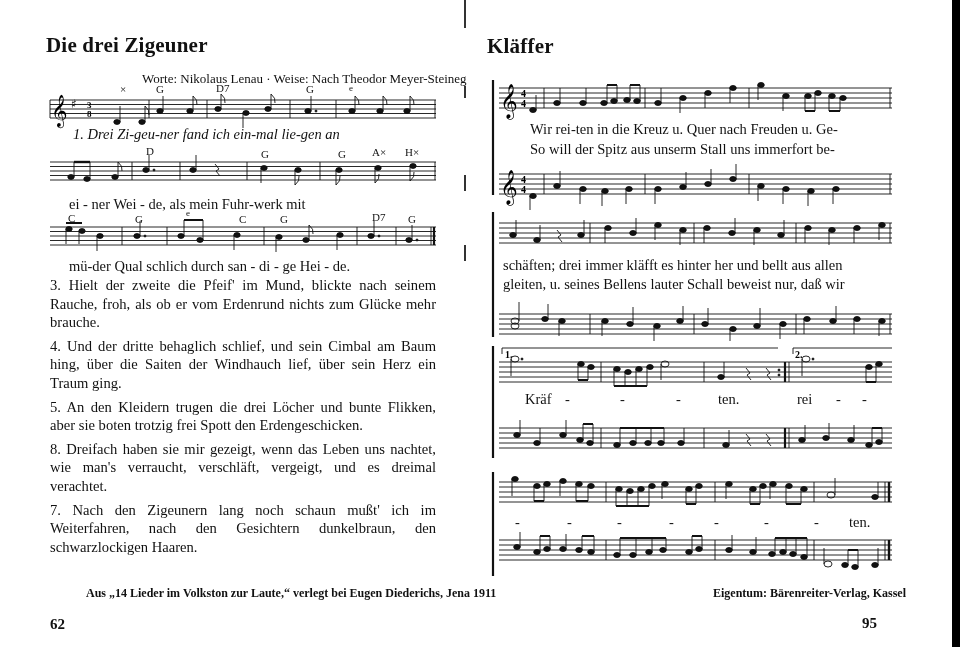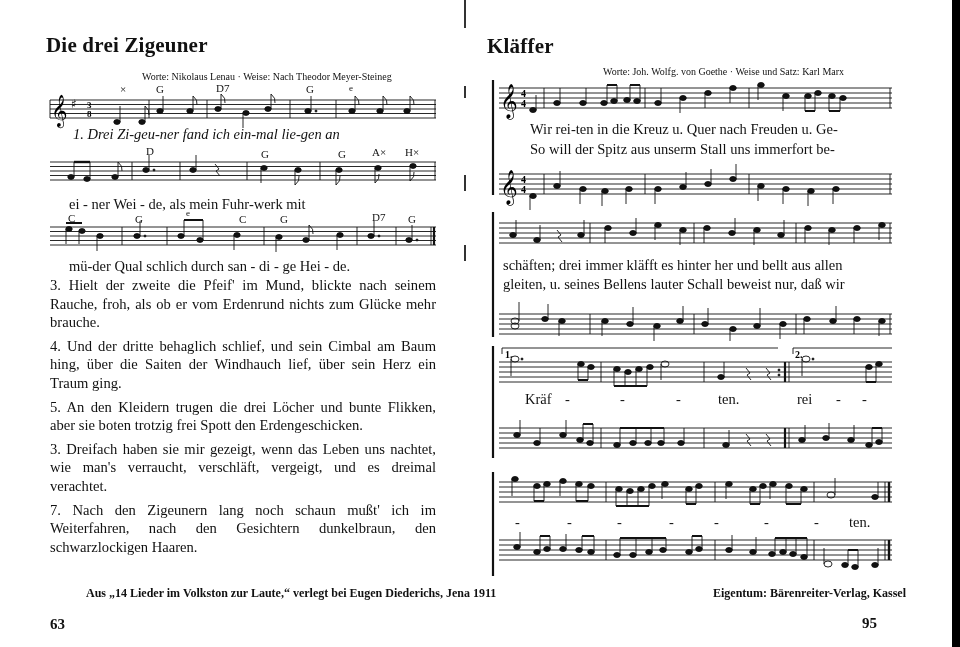--- a/index.html
+++ b/index.html
@@ -4,21 +4,21 @@
 <style>
   html,body{margin:0;padding:0;background:#fff;}
   body{width:960px;height:647px;position:relative;overflow:hidden;font-family:"Liberation Serif","DejaVu Serif",serif;color:#111;}
   .page{position:absolute;top:0;height:647px;}
   #page-left{left:16px;width:462px;}
   #page-right{left:466px;width:486px;}
   .spine{position:absolute;left:464px;top:0;width:2px;height:647px;}
   .spine i{position:absolute;left:0;width:2px;background:#333;display:block;}
   .edge{position:absolute;left:952px;top:0;width:8px;height:647px;background:#000;}
   .title{position:absolute;font-size:21px;font-weight:bold;letter-spacing:0.2px;}
-  .credit{position:absolute;font-size:10px;white-space:nowrap;}
+  .credit{position:absolute;font-size:13px;white-space:nowrap;}
   .lyric{position:absolute;font-size:14.5px;white-space:nowrap;}
   .chord{position:absolute;font-size:11px;white-space:nowrap;}
   svg.staff{position:absolute;overflow:visible;}
   .verse{position:absolute;left:34px;width:386px;font-size:14.6px;line-height:18.6px;text-align:justify;}
   .verse p{margin:0 0 5px 0;}
   .footnote{position:absolute;font-size:12px;font-weight:bold;white-space:nowrap;}
   .pagenum{position:absolute;font-size:15px;font-weight:bold;}
 </style>
 </head>
 <body>
@@ -196,38 +196,37 @@
           <circle cx="367" cy="17" r="1"></circle>
       </g>
     </svg>
     <div class="lyric" style="left:53px;top:258px;">mü-der Qual      schlich durch  san  -  di - ge   Hei  -  de.</div>
   </div>
 
   <div class="verse" style="top:276px;">
     <p>3. Hielt der zweite die Pfeif' im Mund, blickte nach seinem Rauche, froh, als ob er vom Erdenrund nichts zum Glücke mehr brauche.</p>
     <p>4. Und der dritte behaglich schlief, und sein Cimbal am Baum hing, über die Saiten der Windhauch lief, über sein Herz ein Traum ging.</p>
     <p>5. An den Kleidern trugen die drei Löcher und bunte Flikken, aber sie boten trotzig frei Spott den Erdengeschicken.</p>
-    <p>3. Dreifach haben sie mir gezeigt, wenn das Leben uns nachtet, wie man's verraucht, verschläft, vergeigt, und es dreimal verachtet.</p>
+    <p>8. Dreifach haben sie mir gezeigt, wenn das Leben uns nachtet, wie man's verraucht, verschläft, vergeigt, und es dreimal verachtet.</p>
     <p>7. Nach den Zigeunern lang noch schaun mußt' ich im Weiterfahren, nach den Gesichtern dunkelbraun, den schwarzlockigen Haaren.</p>
   </div>
 
   <div class="footnote" style="left:70px;top:586px;">Aus „14 Lieder im Volkston zur Laute,“ verlegt bei Eugen Diederichs, Jena 1911</div>
-  <div class="pagenum" style="left:34px;top:616px;">63</div>
+  <div class="pagenum" style="left:34px;top:616px;">62</div>
 </div>
 
 <div class="spine">
   <i style="top:0;height:28px;"></i>
     <i style="top:86px;height:12px;"></i>
     <i style="top:175px;height:16px;"></i>
     <i style="top:245px;height:16px;"></i>
 </div>
 
 <div class="page" id="page-right">
   <div class="title" style="left:21px;top:34px;">Kläffer</div>
-  <div class="credit" style="left:137px;top:66px;">Worte: Joh. Wolfg. von Goethe · Weise und Satz: Karl Marx</div>
 
   <svg class="staff" style="left:27px;top:80px;" width="400" height="120">
     <g stroke="#111" stroke-width="0.9">
       <line x1="0" y1="0" x2="0" y2="115" stroke-width="2.2"></line>
       <line x1="6" y1="8" x2="399" y2="8"></line>
         <line x1="6" y1="13" x2="399" y2="13"></line>
         <line x1="6" y1="18" x2="399" y2="18"></line>
         <line x1="6" y1="23" x2="399" y2="23"></line>
         <line x1="6" y1="28" x2="399" y2="28"></line>
       <line x1="6" y1="94" x2="399" y2="94"></line>

